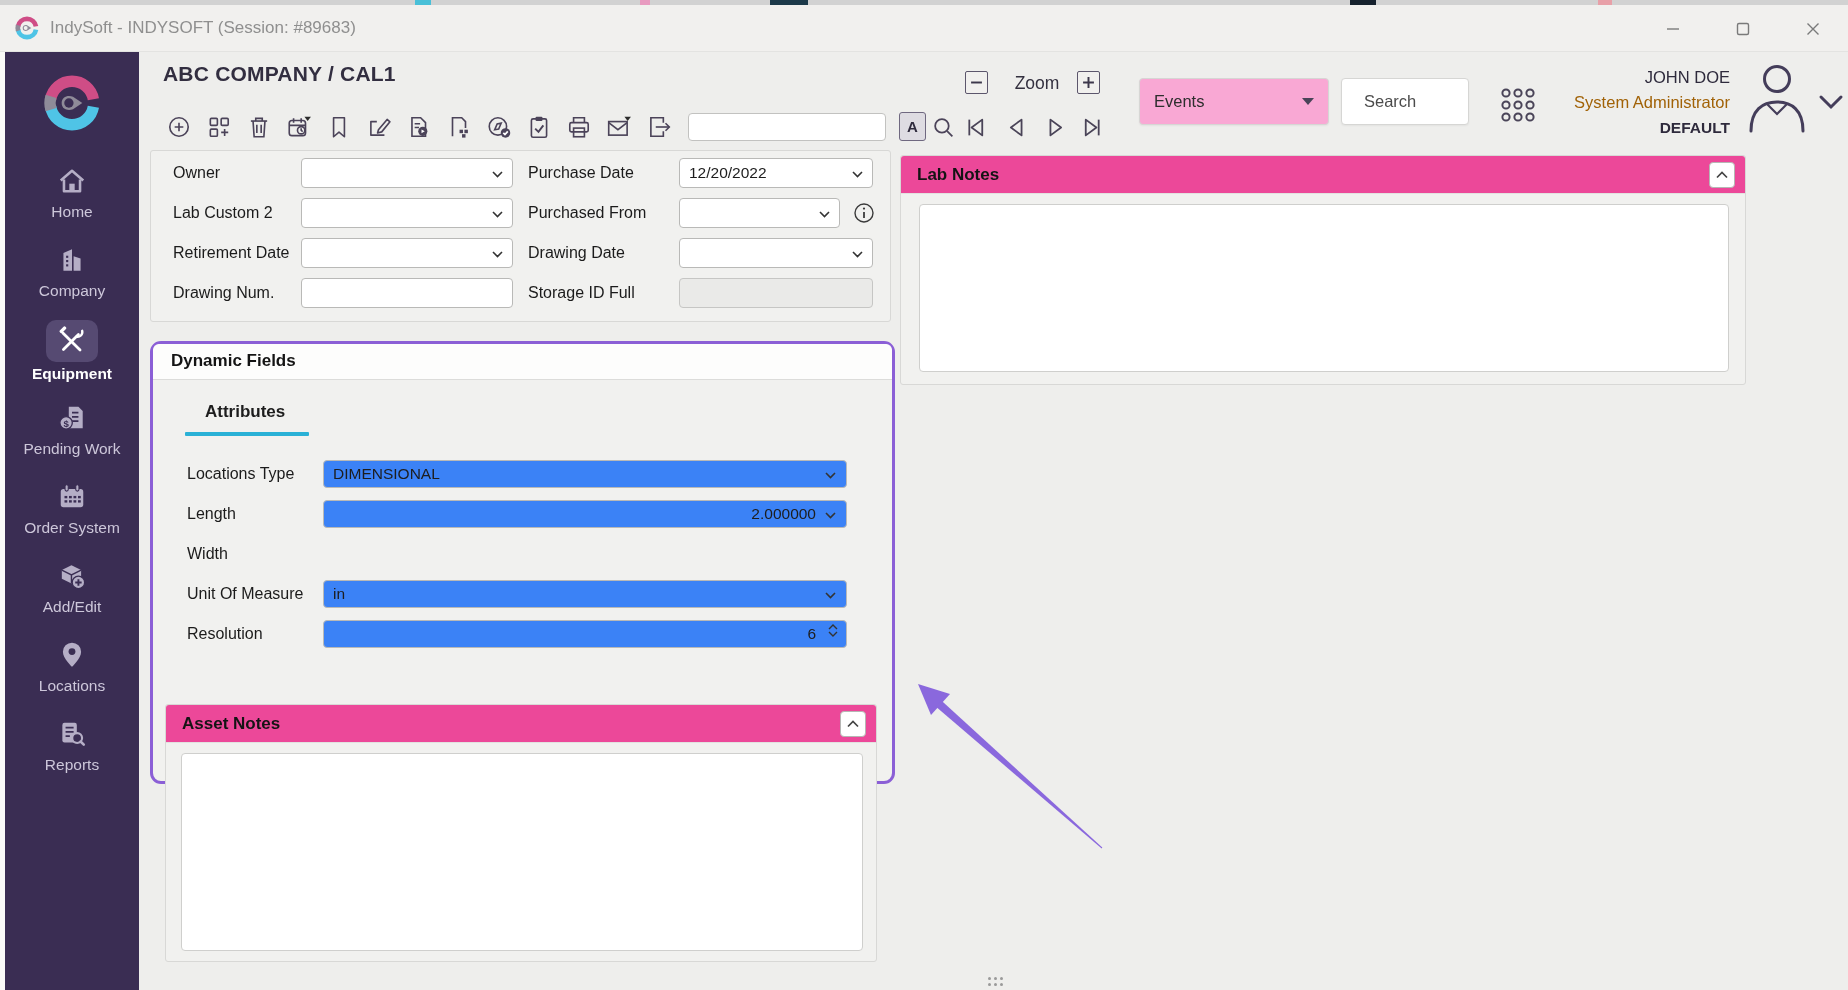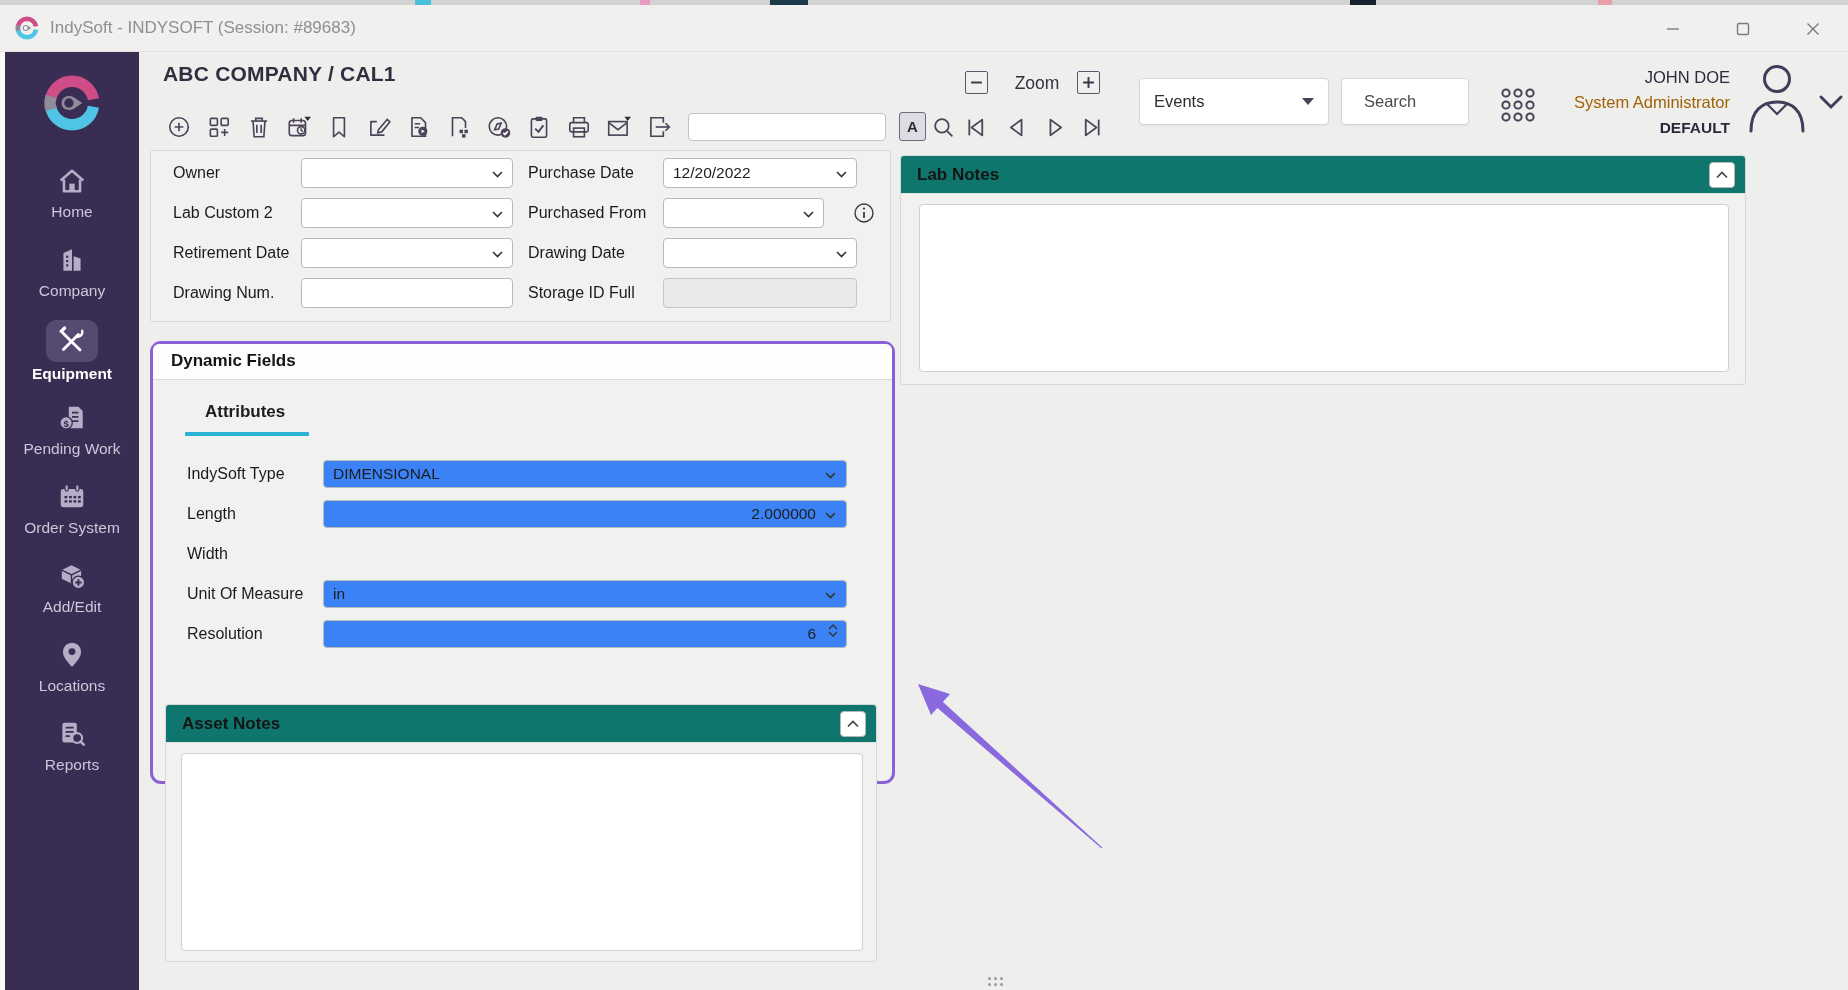--- a/index.html
+++ b/index.html
@@ -28,48 +28,48 @@
   .nav-item.active .nicon { background:#564a72; border-radius:10px; width:52px; height:42px; color:#ffffff; }
   .nav-item.active .nlabel { color:#ffffff; font-weight:bold; }
 
   
   .breadcrumb { position:absolute; left:163px; top:62px; font-size:21px; font-weight:bold; color:#322e40; letter-spacing:.2px; }
   .tbtn { position:absolute; top:112px; width:30px; height:30px; background:transparent; border:0; padding:0; cursor:pointer; display:flex; align-items:center; justify-content:center; }
   .quick-search { position:absolute; left:688px; top:113px; width:198px; height:28px; border:1px solid #c2c2c0; border-radius:4px; background:#fff; font-size:15px; padding:0 8px; }
   .abtn { position:absolute; left:899px; top:112px; width:27px; height:29px; background:#dedce2; border:1.5px solid #6f6880; border-radius:3px; font-size:15px; font-weight:bold; color:#2f2b3d; cursor:pointer; }
   .zoom-ctl-btn { position:absolute; top:71px; width:23px; height:23px; background:#f1f0ee; border:1.5px solid #5c566c; border-radius:2px; cursor:pointer; display:flex; align-items:center; justify-content:center; }
   .zoom-label { position:absolute; left:1000px; top:73px; width:74px; text-align:center; font-size:17.5px; color:#33303f; }
-  .events-select { position:absolute; left:1139px; top:78px; width:190px; height:47px; background:#ffffff; border:1px solid #d6d6d4; border-radius:4px; display:flex; align-items:center; padding:0 14px; cursor:pointer; font-size:16.5px; color:#2e2e2e; box-shadow:0 1px 2px rgba(0,0,0,.05); }
+  .events-select { position:absolute; left:1139px; top:78px; width:190px; height:47px; background:#f9a8d4; border:1px solid #d6d6d4; border-radius:4px; display:flex; align-items:center; padding:0 14px; cursor:pointer; font-size:16.5px; color:#2e2e2e; box-shadow:0 1px 2px rgba(0,0,0,.05); }
   .events-caret { margin-left:auto; width:0; height:0; border-left:6px solid transparent; border-right:6px solid transparent; border-top:7px solid #4a4458; }
   .search-box { position:absolute; left:1341px; top:78px; width:128px; height:47px; background:#fff; border:1px solid #d6d6d4; border-radius:4px; font-size:16.5px; padding:0 22px; color:#2e2e2e; box-shadow:0 1px 2px rgba(0,0,0,.05); }
   .search-box::placeholder { color:#4b4b4b; opacity:1; }
   .apps-btn { position:absolute; left:1496px; top:82px; width:46px; height:46px; background:transparent; border:0; cursor:pointer; }
   .userblock { position:absolute; left:1530px; top:65px; width:200px; text-align:right; }
   .user-name { font-size:16.5px; color:#2e2a3c; line-height:24px; }
   .user-role { font-size:16.5px; color:#a16207; line-height:26px; }
   .user-group { font-size:15.5px; font-weight:bold; color:#2e2a3c; line-height:26px; }
   .avatar { position:absolute; left:1745px; top:60px; width:64px; height:74px; cursor:pointer; }
   .user-caret { position:absolute; left:1818px; top:92px; width:28px; height:20px; background:transparent; border:0; cursor:pointer; }
 
   
   .panel { position:absolute; background:#f1f1ef; border:1px solid #d8d8d6; border-radius:3px; }
-  .panel-header { position:absolute; left:0; right:0; top:0; height:38px; background:#0f766e; border-bottom:1px solid #e2e2e0; border-radius:3px 3px 0 0; }
+  .panel-header { position:absolute; left:0; right:0; top:0; height:38px; background:#ec4899; border-bottom:1px solid #e2e2e0; border-radius:3px 3px 0 0; }
   .panel-title { position:absolute; left:16px; top:9px; font-size:17px; font-weight:bold; color:#141414; }
   .collapse-btn { position:absolute; right:10px; top:6px; width:26px; height:26px; background:#fff; border:1px solid #b6b6b4; border-radius:4px; cursor:pointer; display:flex; align-items:center; justify-content:center; }
   .notes-area { position:absolute; background:#fff; border:1px solid #cfcfcd; border-radius:4px; resize:none; font-family:"Liberation Sans",sans-serif; font-size:15px; padding:6px; }
 
   #form-panel { left:150px; top:150px; width:741px; height:172px; }
   .frow { position:absolute; left:0; height:30px; width:100%; }
   .flabel { position:absolute; font-size:16px; color:#1b1b1b; line-height:30px; white-space:nowrap; }
   .fld { position:absolute; height:30px; background:#fff; border:1px solid #b9b9b7; border-radius:4px; font-size:15.5px; line-height:28px; padding:0 26px 0 9px; color:#1d1d1d; white-space:nowrap; overflow:hidden; }
   .fld.noarrow { padding-right:9px; }
   .fld.disabled { background:#eaeae8; border-color:#c6c6c4; }
   .fld .chev { position:absolute; right:9px; top:12px; }
   .l1 { left:22px; } .f1 { left:150px; width:212px; }
-  .l2 { left:377px; } .f2 { left:512px; width:194px; }
+  .l2 { left:377px; } .f2 { left:528px; width:194px; }
   .info-btn { position:absolute; left:702px; top:4px; width:22px; height:22px; border:0; background:transparent; cursor:pointer; padding:0; }
 
   #dynamic-panel { position:absolute; left:150px; top:341px; width:745px; height:443px; background:#f1f1ef; border:3px solid #8b5fd6; border-radius:11px; }
   .dheader { position:absolute; left:0; right:0; top:0; height:36px; background:#fdfdfc; border-bottom:1px solid #dcdcda; border-radius:6px 6px 0 0; }
   .dtitle { position:absolute; left:18px; top:7px; font-size:17px; font-weight:bold; color:#141414; }
   .dtab { position:absolute; left:52px; top:58px; font-size:17px; font-weight:bold; color:#1d1d1d; cursor:pointer; }
   .dtab-underline { position:absolute; left:32px; top:88px; width:124px; height:4px; background:#2ab1d6; border-radius:1px; }
   .drow-label { position:absolute; left:34px; font-size:16px; color:#1b1b1b; line-height:28px; white-space:nowrap; }
   .dfld { position:absolute; left:170px; width:524px; height:28px; background:#3b82f6; border:1px solid #b9b9b7; border-radius:4px; font-size:15.5px; line-height:26px; padding:0 30px 0 9px; color:#1d1d1d; }
   .dfld.right { text-align:right; }
@@ -493,21 +493,21 @@
   </div>
 </section>
 
 <section id="dynamic-panel">
   <div class="dheader">
     <span class="dtitle">Dynamic Fields</span>
   </div>
   <span class="dtab">Attributes</span>
   <span class="dtab-underline"></span>
 
-  <span class="drow-label" style="top:116px">IndySoft Type</span>
+  <span class="drow-label" style="top:116px">Locations Type</span>
   <div class="dfld" style="top:116px">
     <span>DIMENSIONAL</span>
     <span class="chev">
         <svg width="11" height="7" viewBox="0 0 11 7" fill="none" stroke="#333" stroke-width="1.6">
           <path d="M1 1l4.5 4.5L10 1"></path>
         </svg>
       </span>
   </div>
 
   <span class="drow-label" style="top:156px">Length</span>

